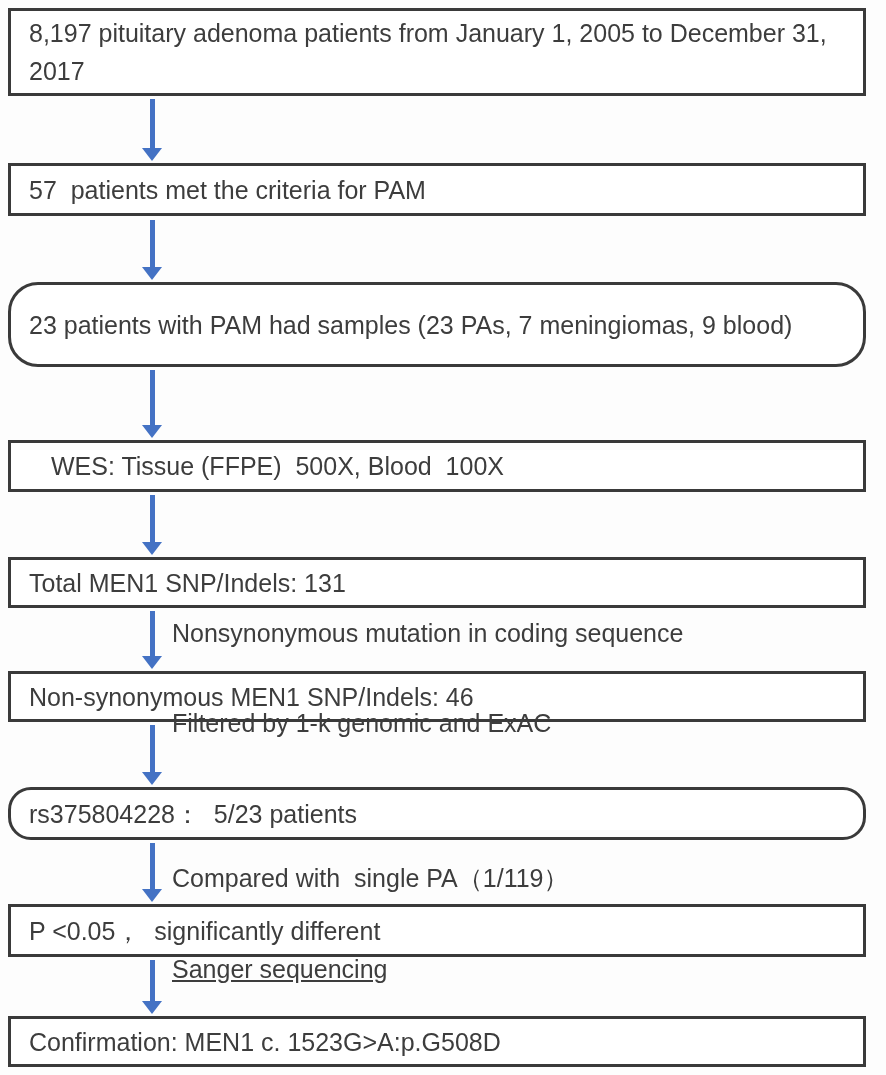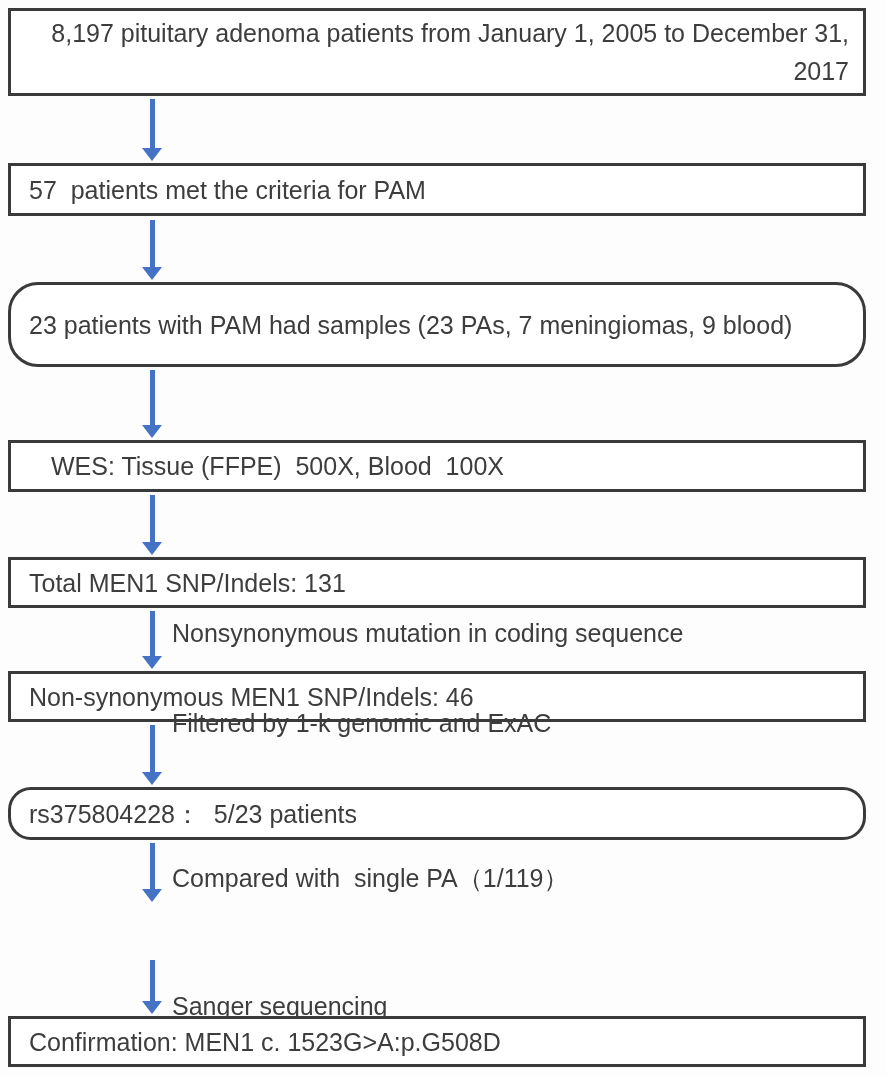--- a/index.html
+++ b/index.html
@@ -20,21 +20,20 @@
 
   .box{
     position:absolute;
     left:8px;width:858px;
     box-sizing:border-box;
     border:3px solid var(--border);
     background:#fff;
     display:flex;
     align-items:center;
     padding:2px 14px 2px 18px;
-    text-align:right;
   }
   .box .txt{
     font-size:25px;
     line-height:38px;
     white-space:pre-wrap;
     color:var(--text);
   }
 
   .b1{top:8px;height:88px;}
   .b2{top:163px;height:53px;}
@@ -80,21 +79,21 @@
     left:172px;
     font-size:25px;
     line-height:32px;
     white-space:pre-wrap;
     color:var(--text);
   }
   .l1{top:501px;}
   .l2{top:617px;}
   .l3{top:707px;text-align:center;}
   .l4{top:862px;}
-  .l5{top:990px;}
+  .l5{top:953px;text-decoration:underline;}
 </style>
 </head>
 <body>
 
 <div class="canvas">
 
   <div class="box b1">
     <span class="txt">8,197 pituitary adenoma patients from January 1, 2005 to December 31, 2017</span>
   </div>
 
@@ -132,20 +131,23 @@
   <div class="arrow a6"></div>
   <div class="alabel l3">Filtered by 1-k genomic and ExAC</div>
 
   <div class="box b7">
     <span class="txt">rs375804228：  5/23 patients</span>
   </div>
 
   <div class="arrow a7"></div>
   <div class="alabel l4">Compared with  single PA（1/119）</div>
 
+  <div class="box b8">
+    <span class="txt">P &lt;0.05，  significantly different</span>
+  </div>
 
   <div class="arrow a8"></div>
   <div class="alabel l5">Sanger sequencing</div>
 
   <div class="box b9">
     <span class="txt">Confirmation: MEN1 c. 1523G&gt;A:p.G508D</span>
   </div>
 
 </div>
 

